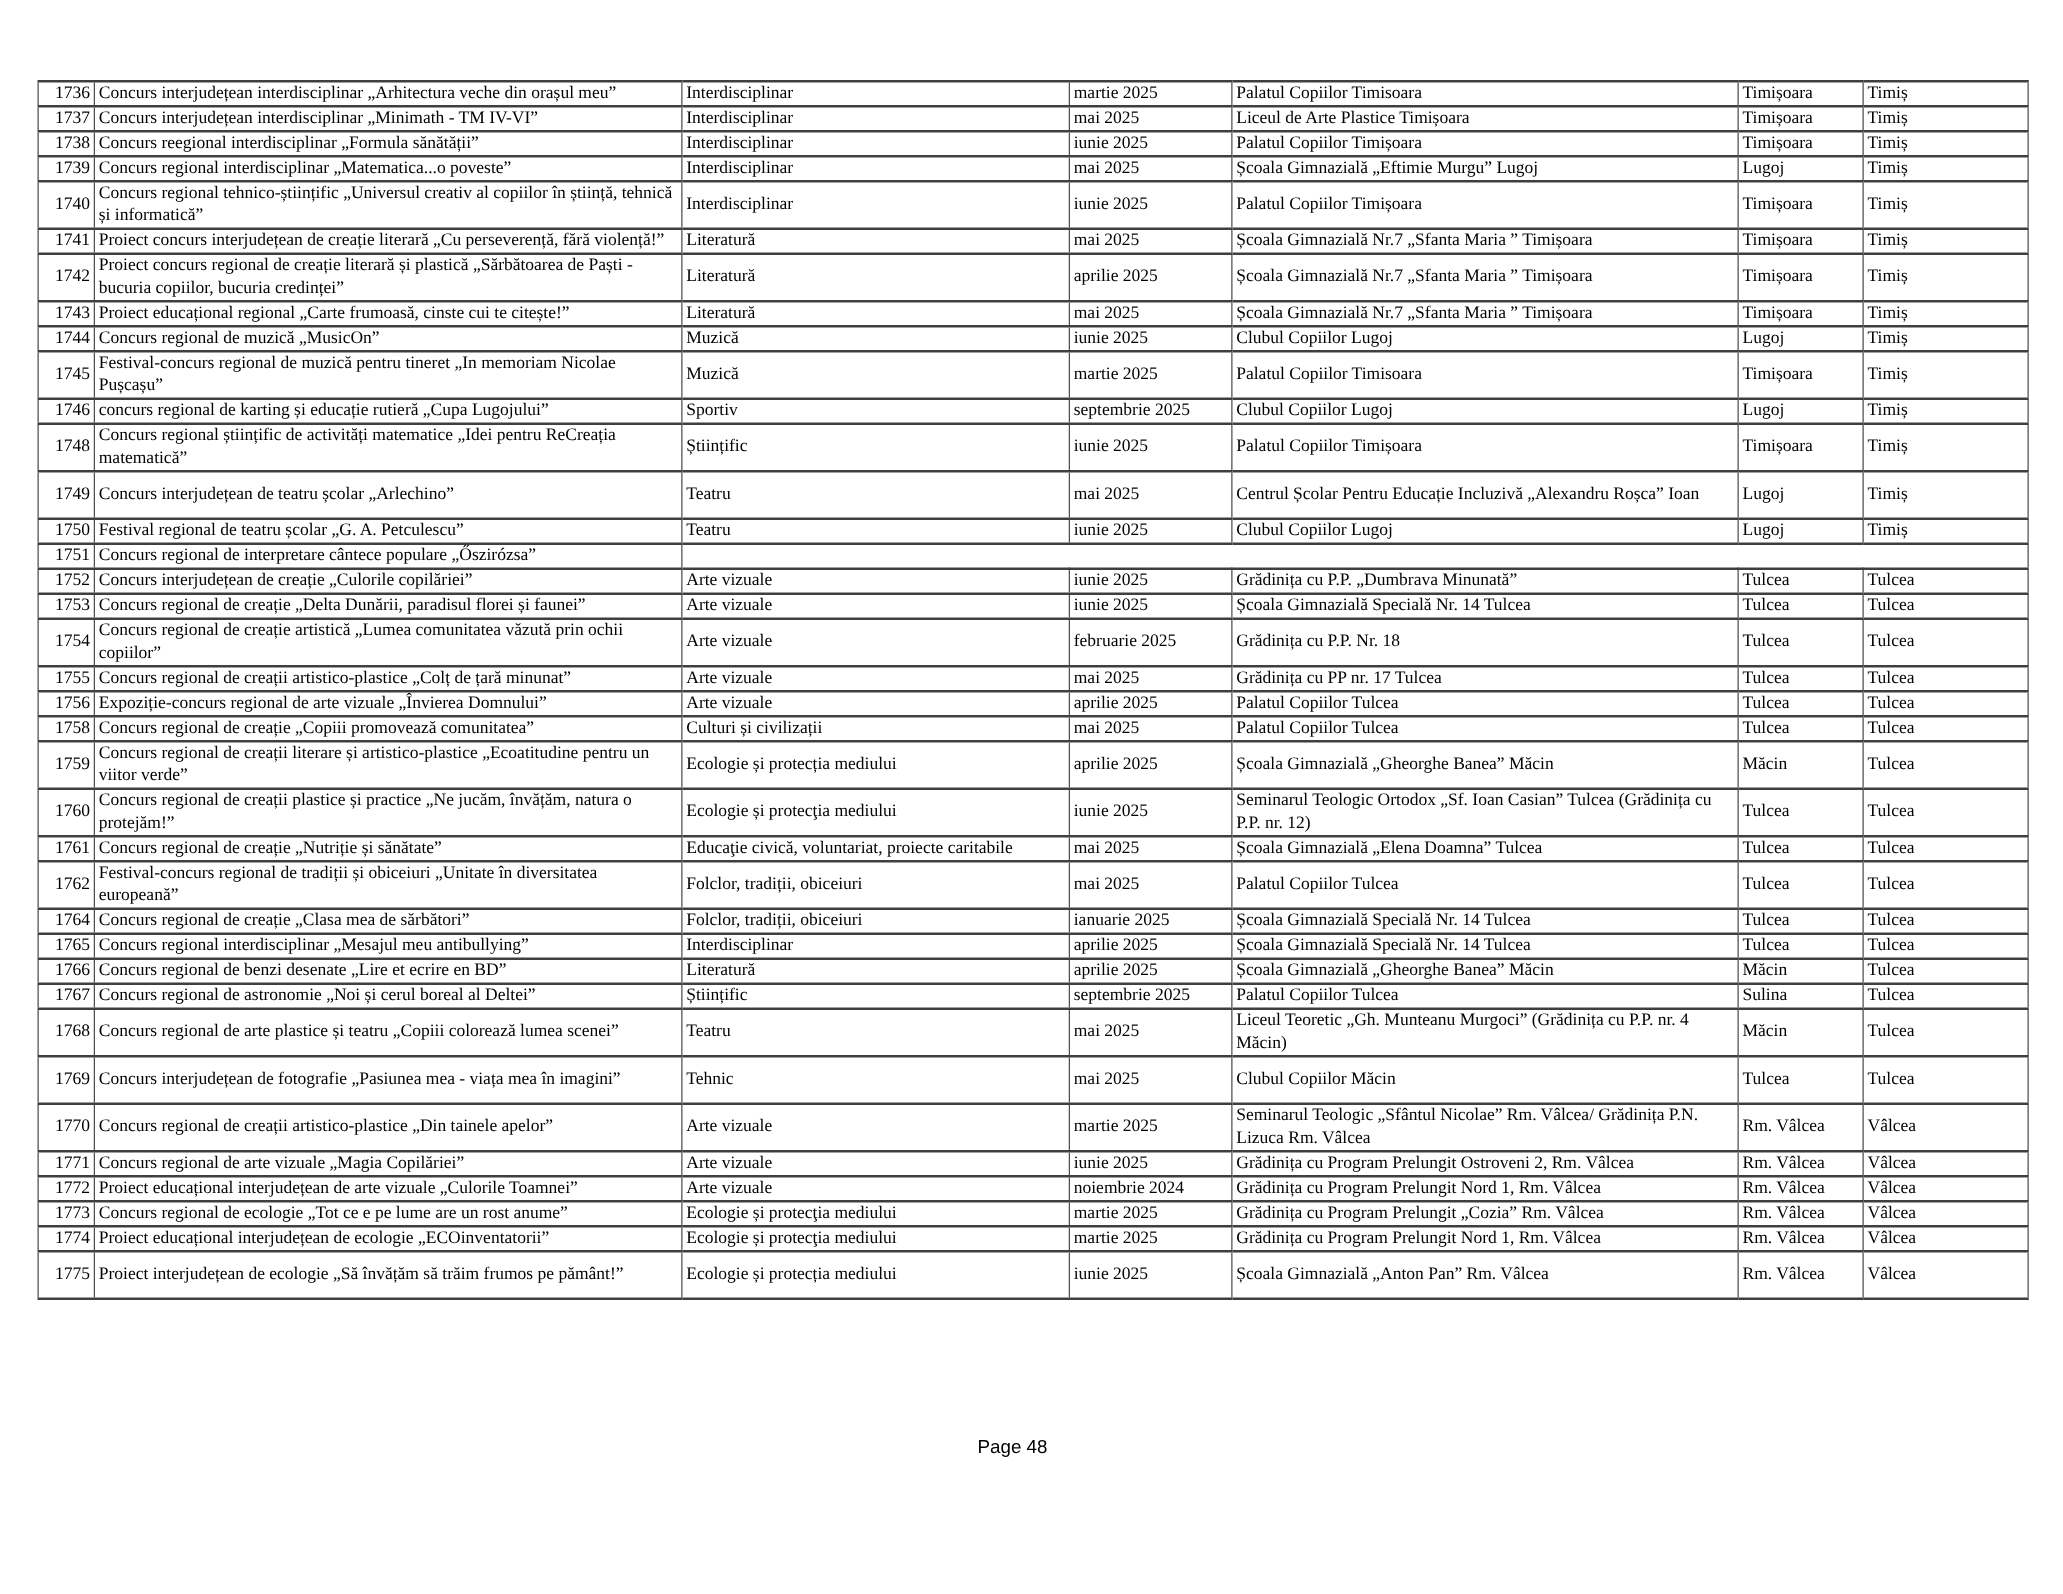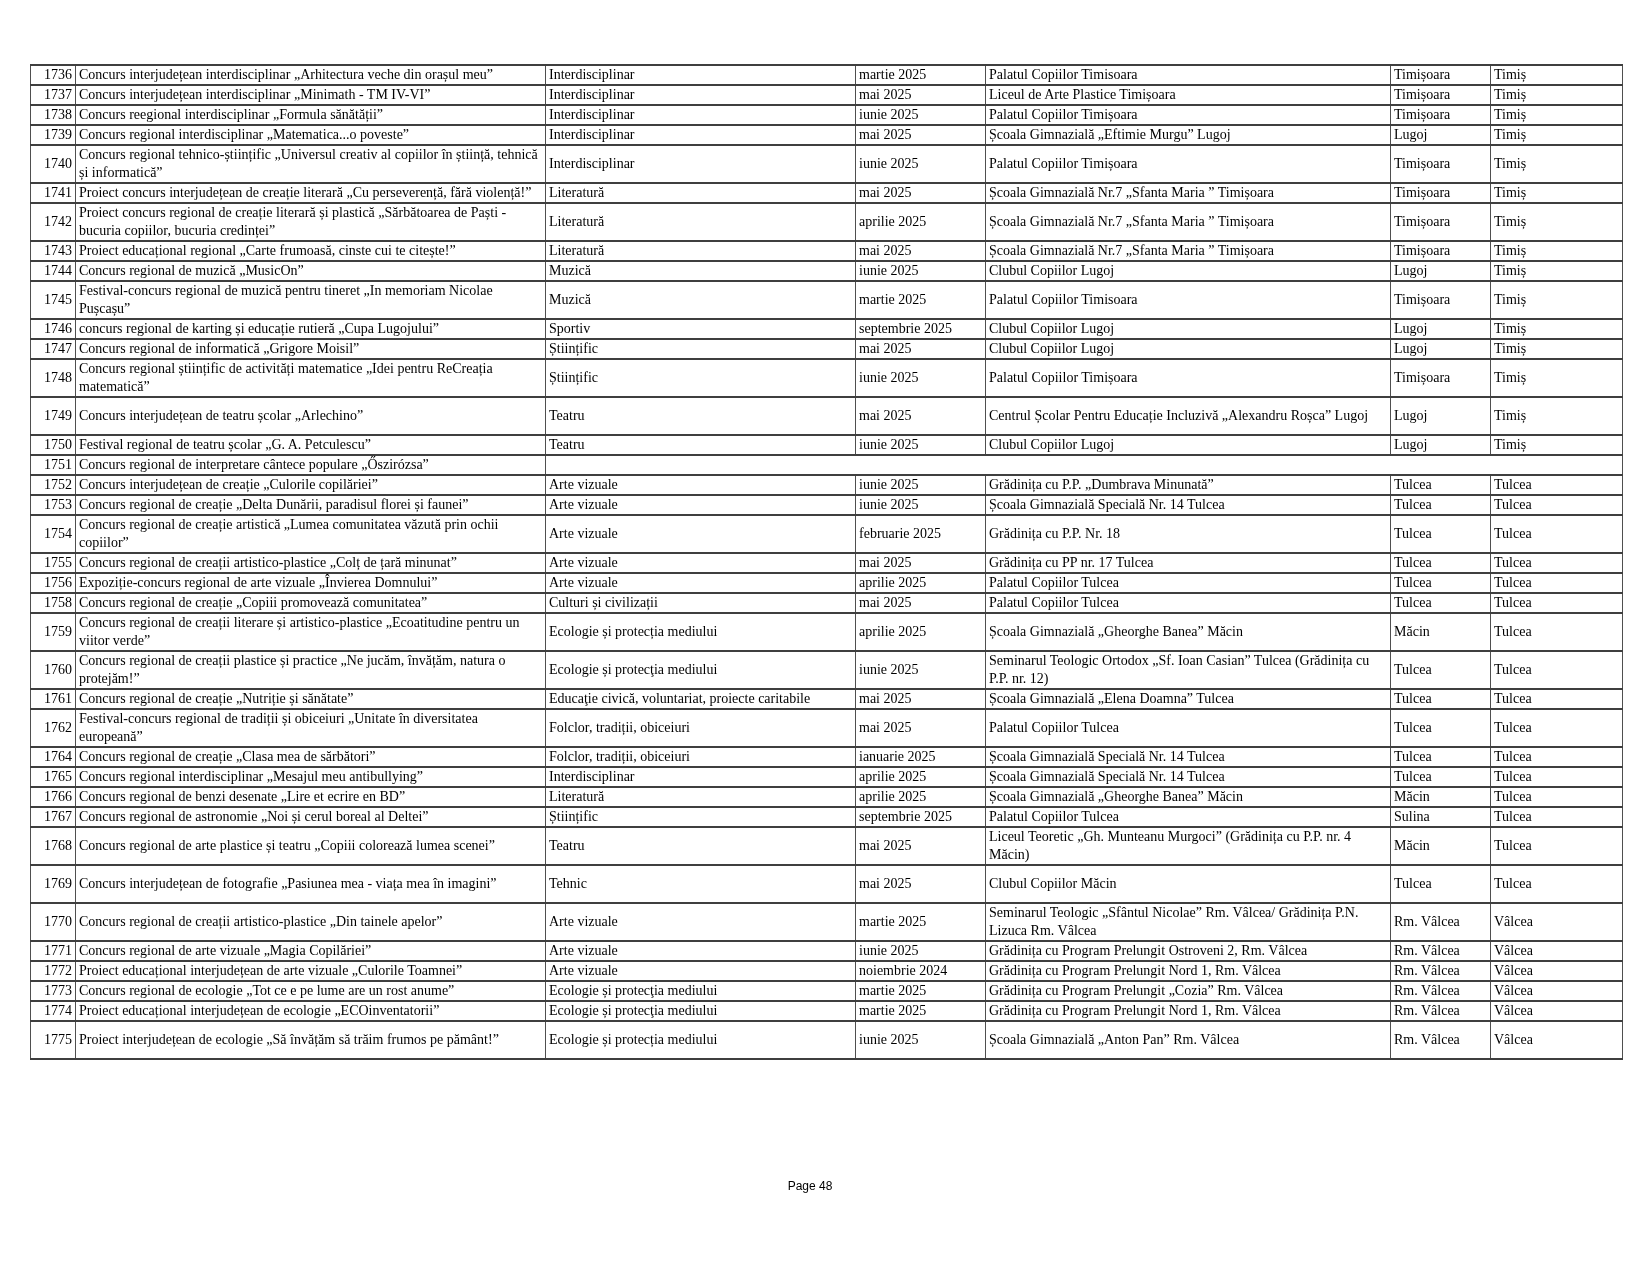--- a/index.html
+++ b/index.html
@@ -39,25 +39,25 @@
   }
   td.c-id { text-align: right; }
   td.c-cat, td.c-date, td.c-city, td.c-county {
     white-space: nowrap;
   }
   tr.tall td { height: 36px; }
   td.c-empty { }
   .footer {
     position: absolute;
     left: 30px;
-    top: 1179px;
+    top: 1149px;
     width: 1560px;
     text-align: center;
     font-family: "Liberation Sans", "DejaVu Sans", sans-serif;
-    font-size: 12px;
+    font-size: 15px;
     color: #000;
   }
 </style>
 </head>
 <body>
 
 <div class="sheet">
   <table class="comp-table">
     <colgroup>
       <col style="width:45px">
@@ -162,43 +162,34 @@
         <tr>
           <td class="c-id">1746</td>
           <td class="c-name">concurs regional de karting și educație rutieră „Cupa Lugojului”</td>
           <td class="c-cat">Sportiv</td>
           <td class="c-date">septembrie 2025</td>
           <td class="c-org">Clubul Copiilor Lugoj</td>
           <td class="c-city">Lugoj</td>
           <td class="c-county">Timiș</td>
         </tr>
         <tr>
-          <td class="c-id">1747</td>
-          <td class="c-name">Concurs regional de informatică „Grigore Moisil”</td>
-          <td class="c-cat">Științific</td>
-          <td class="c-date">mai 2025</td>
-          <td class="c-org">Clubul Copiilor Lugoj</td>
-          <td class="c-city">Lugoj</td>
-          <td class="c-county">Timiș</td>
-        </tr>
-        <tr>
           <td class="c-id">1748</td>
           <td class="c-name">Concurs regional științific de activități matematice „Idei pentru ReCreația matematică”</td>
           <td class="c-cat">Științific</td>
           <td class="c-date">iunie 2025</td>
           <td class="c-org">Palatul Copiilor Timișoara</td>
           <td class="c-city">Timișoara</td>
           <td class="c-county">Timiș</td>
         </tr>
         <tr class="tall">
           <td class="c-id">1749</td>
           <td class="c-name">Concurs interjudețean de teatru școlar „Arlechino”</td>
           <td class="c-cat">Teatru</td>
           <td class="c-date">mai 2025</td>
-          <td class="c-org">Centrul Școlar Pentru Educație Incluzivă „Alexandru Roșca” Lugoj</td>
+          <td class="c-org">Centrul Școlar Pentru Educație Incluzivă „Alexandru Roșca” Ioan</td>
           <td class="c-city">Lugoj</td>
           <td class="c-county">Timiș</td>
         </tr>
         <tr>
           <td class="c-id">1750</td>
           <td class="c-name">Festival regional de teatru școlar „G. A. Petculescu”</td>
           <td class="c-cat">Teatru</td>
           <td class="c-date">iunie 2025</td>
           <td class="c-org">Clubul Copiilor Lugoj</td>
           <td class="c-city">Lugoj</td>

